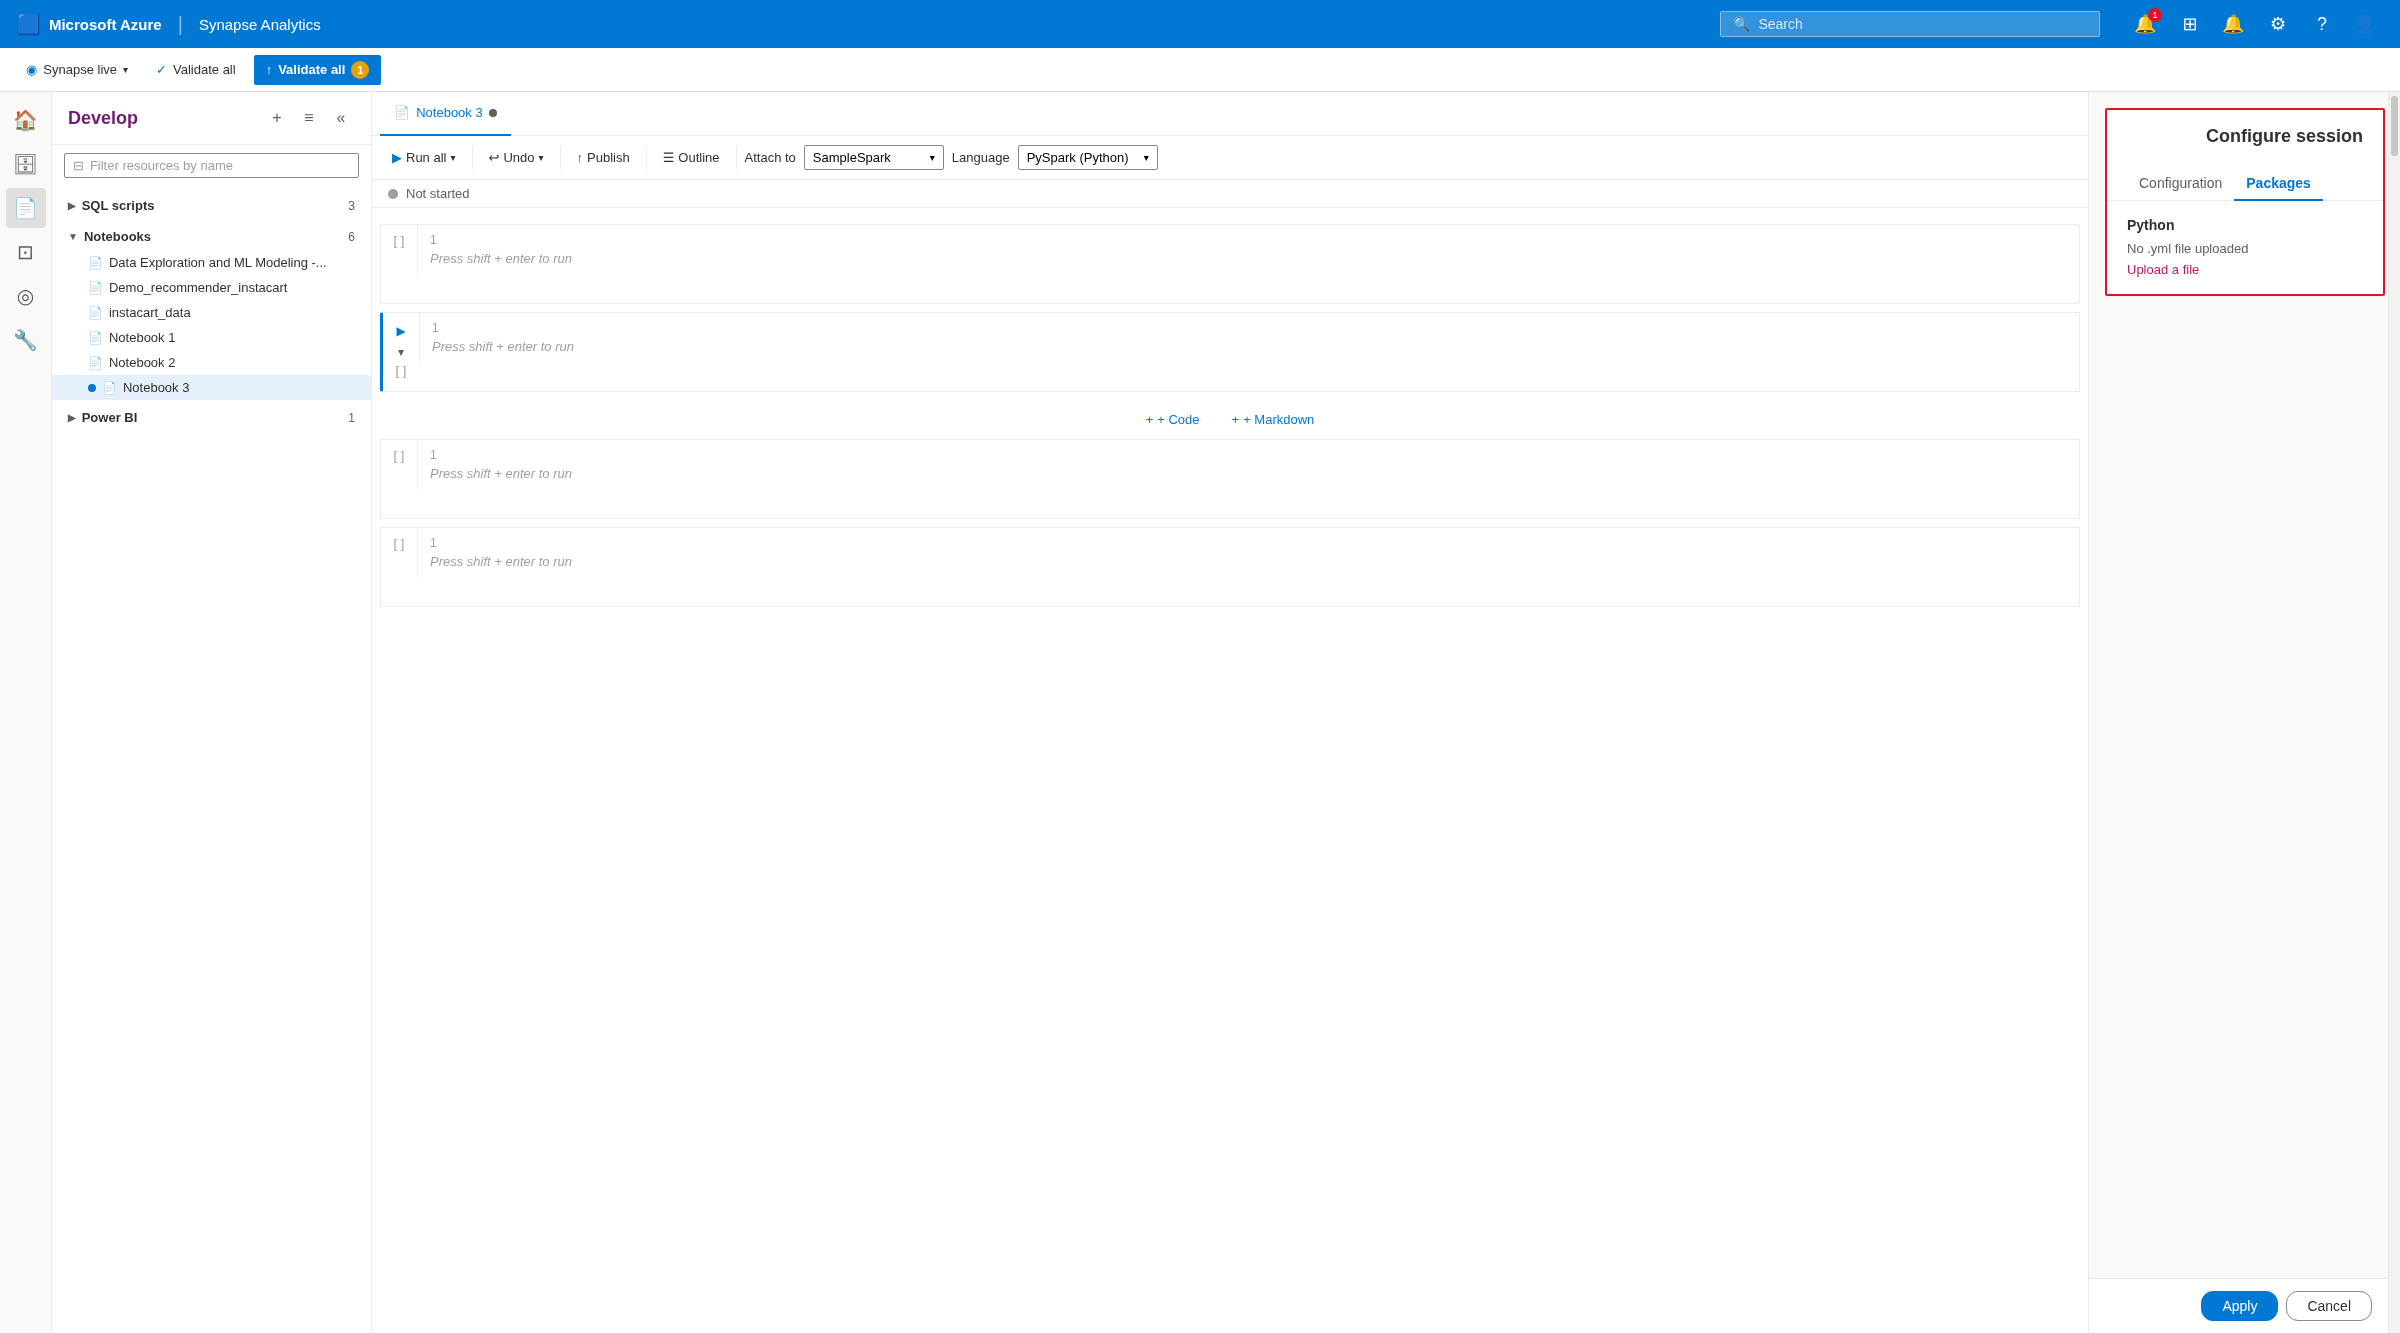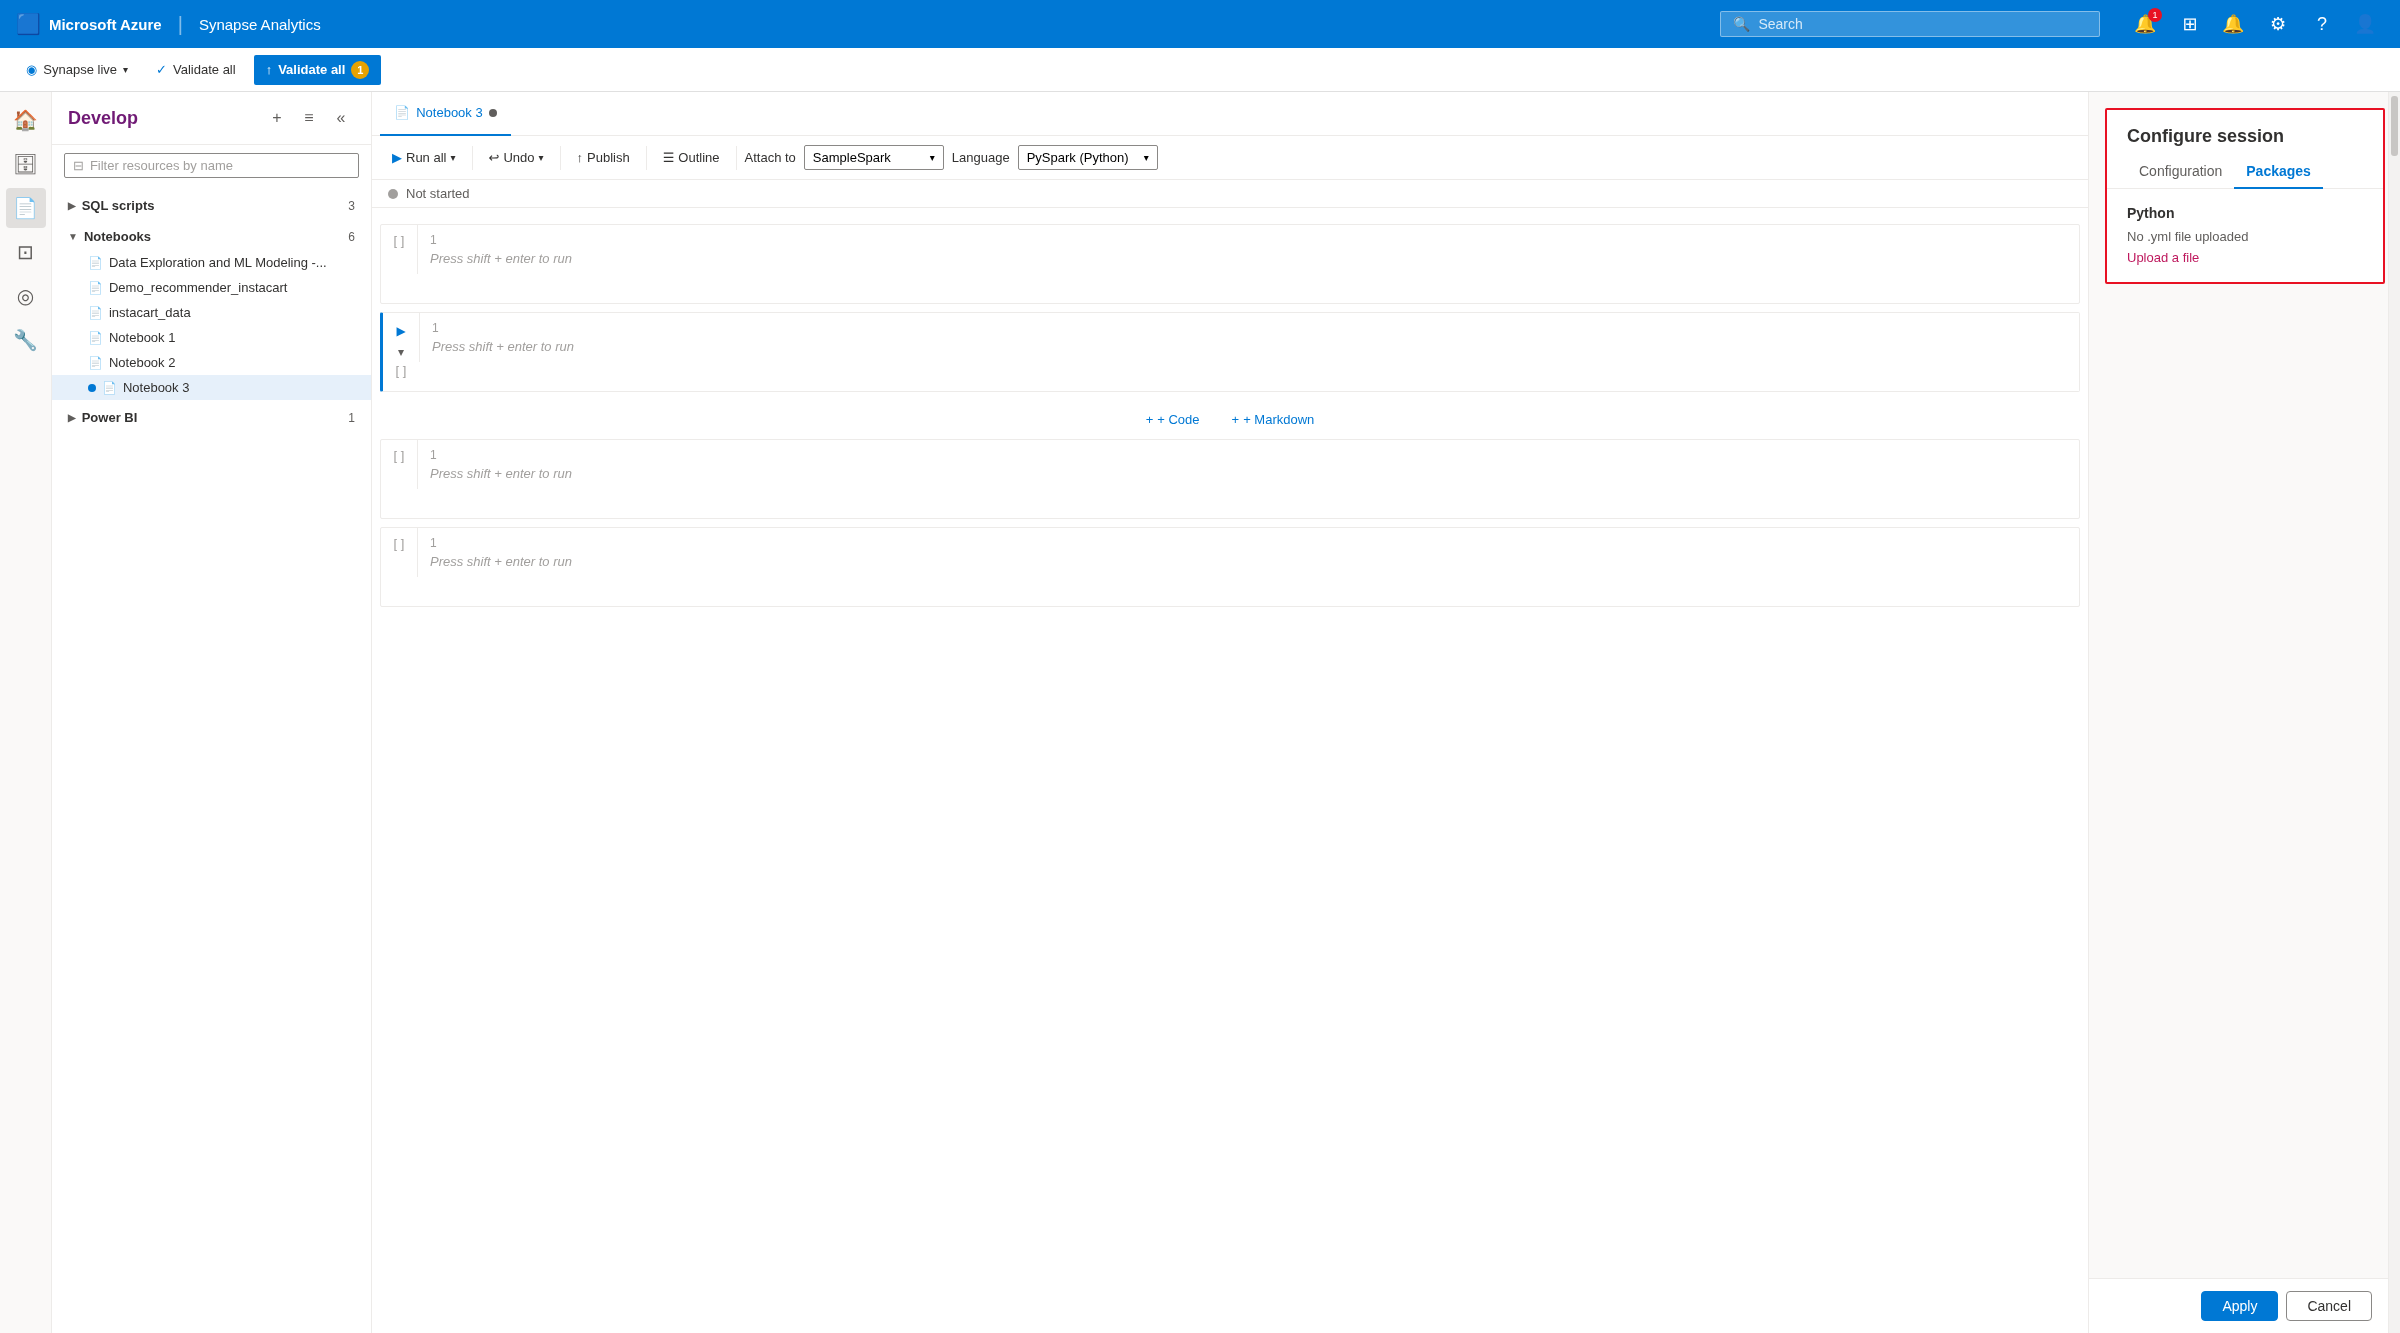--- a/index.html
+++ b/index.html
@@ -440,20 +440,22 @@
       height: fit-content;
       max-height: calc(100% - 16px);
     }
     .config-panel-header {
       padding: 16px 20px 8px 20px;
     }
     .config-panel-title {
       font-size: 18px;
       font-weight: 600;
       color: #323130;
+      margin-bottom: 12px;
+      text-align: right;
     }
     .config-tabs {
       display: flex;
       gap: 0;
       border-bottom: 1px solid #edebe9;
       padding: 0 20px;
     }
     .config-tab {
       padding: 8px 12px;
       font-size: 14px;
@@ -517,21 +519,21 @@
       align-items: center;
       justify-content: flex-end;
       padding: 12px 16px;
       gap: 8px;
       border-top: 1px solid #edebe9;
       background: white;
     }
     .footer-btn {
       padding: 6px 20px;
       font-size: 14px;
-      border-radius: 4px;
+      border-radius: 12px;
       cursor: pointer;
       border: 1px solid #8a8886;
     }
     .footer-btn-primary {
       background: #0078d4;
       color: white;
       border-color: #0078d4;
     }
     .footer-btn-secondary {
       background: white;

